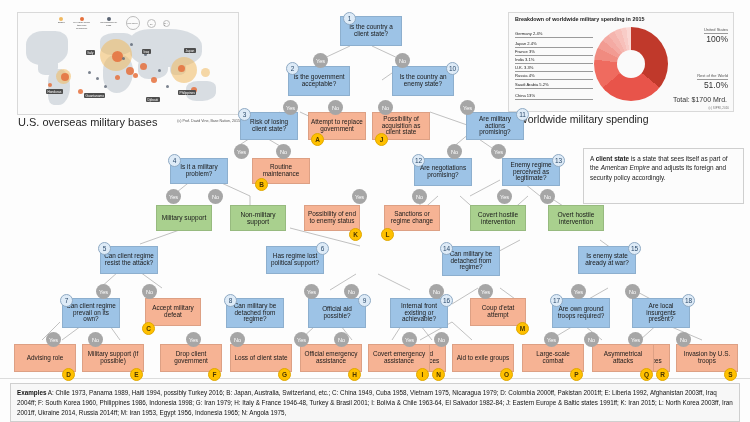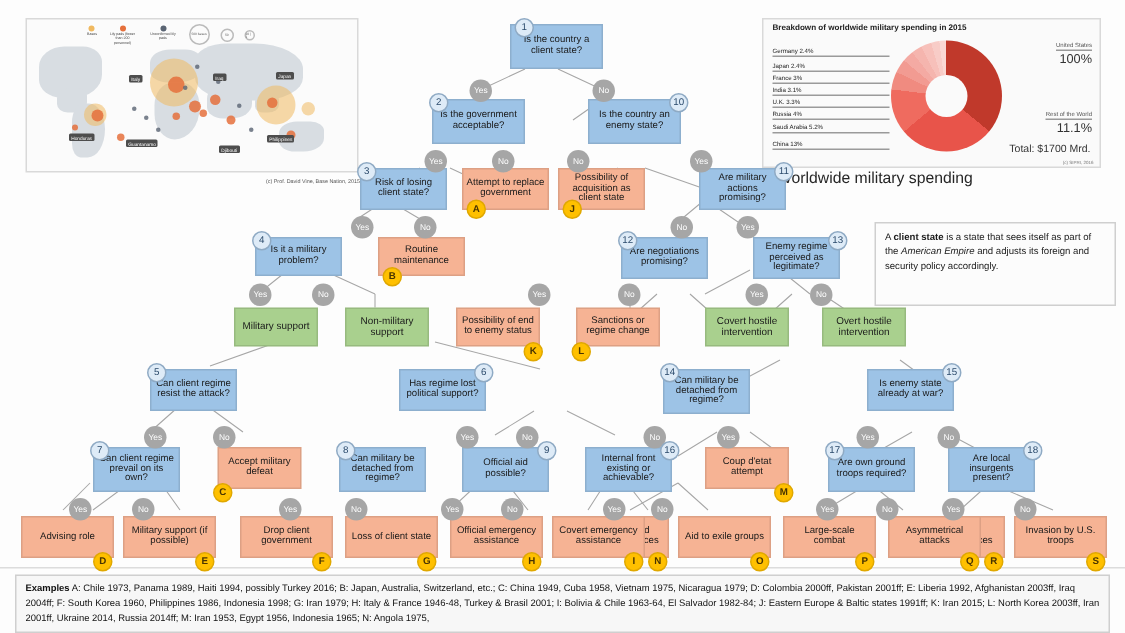--- a/index.html
+++ b/index.html
@@ -182,20 +182,21 @@
         </div>
         <div class="lg-item">
           <div class="lg-sw" style="background:#5a6473;"></div>
           <div class="lg-tx" style="max-width:20px;">Unconfirmed lily pads</div>
         </div>
         <div class="lg-circ" style="width:14px;height:14px;margin-top:-1px;">500 bases</div>
         <div class="lg-circ" style="width:9px;height:9px;margin-top:2px;">50</div>
         <div class="lg-circ" style="width:7px;height:7px;margin-top:3px;">10 | 1</div>
       </div>
     </div>
+    <div id="map-caption">U.S. overseas military bases</div>
     <div id="map-credit">(c) Prof. David Vine, Base Nation, 2015</div>
   </div>
 
   <div id="pie-panel">
     <div id="pie-frame">
       <div id="pie-title">Breakdown of worldwide military spending in 2015</div>
 
       <div id="donut" style="background: conic-gradient(rgb(192, 57, 43) 0deg, rgb(192, 57, 43) 129.6deg, rgb(232, 84, 74) 129.6deg, rgb(232, 84, 74) 230.04deg, rgb(239, 107, 95) 230.04deg, rgb(239, 107, 95) 276.84deg, rgb(240, 139, 128) 276.84deg, rgb(240, 139, 128) 295.56deg, rgb(242, 155, 146) 295.56deg, rgb(242, 155, 146) 309.96deg, rgb(244, 170, 163) 309.96deg, rgb(244, 170, 163) 321.84deg, rgb(245, 181, 174) 321.84deg, rgb(245, 181, 174) 333deg, rgb(247, 192, 186) 333deg, rgb(247, 192, 186) 343.8deg, rgb(248, 204, 199) 343.8deg, rgb(248, 204, 199) 352.44deg, rgb(250, 216, 212) 352.44deg, rgb(250, 216, 212) 361.08deg);"></div>
       <div id="donut-hole"></div>
 
@@ -207,21 +208,21 @@
       <div class="pie-left-label" style="top:60px;">Russia 4%</div>
       <div class="pie-left-label" style="top:69px;">Saudi Arabia 5.2%</div>
       <div class="pie-left-label" style="top:80px;">China 13%</div>
 
       <div class="pie-right" style="top:14px;">
         <div class="nm">United States</div>
         <div class="pc">100%</div>
       </div>
       <div class="pie-right" style="top:60px;">
         <div class="nm">Rest of the World</div>
-        <div class="pc">11.1%</div>
+        <div class="pc">51.0%</div>
       </div>
 
       <div id="pie-total">Total: $1700 Mrd.</div>
       <div id="pie-credit">(c) SIPRI, 2016</div>
     </div>
     <div id="pie-caption">Worldwide military spending</div>
   </div>
 
   <div id="defbox">
     <span>A </span><b>client state</b><span> is a state that sees itself as part of the </span><i>American Empire</i><span> and adjusts its foreign and security policy accordingly.</span>

